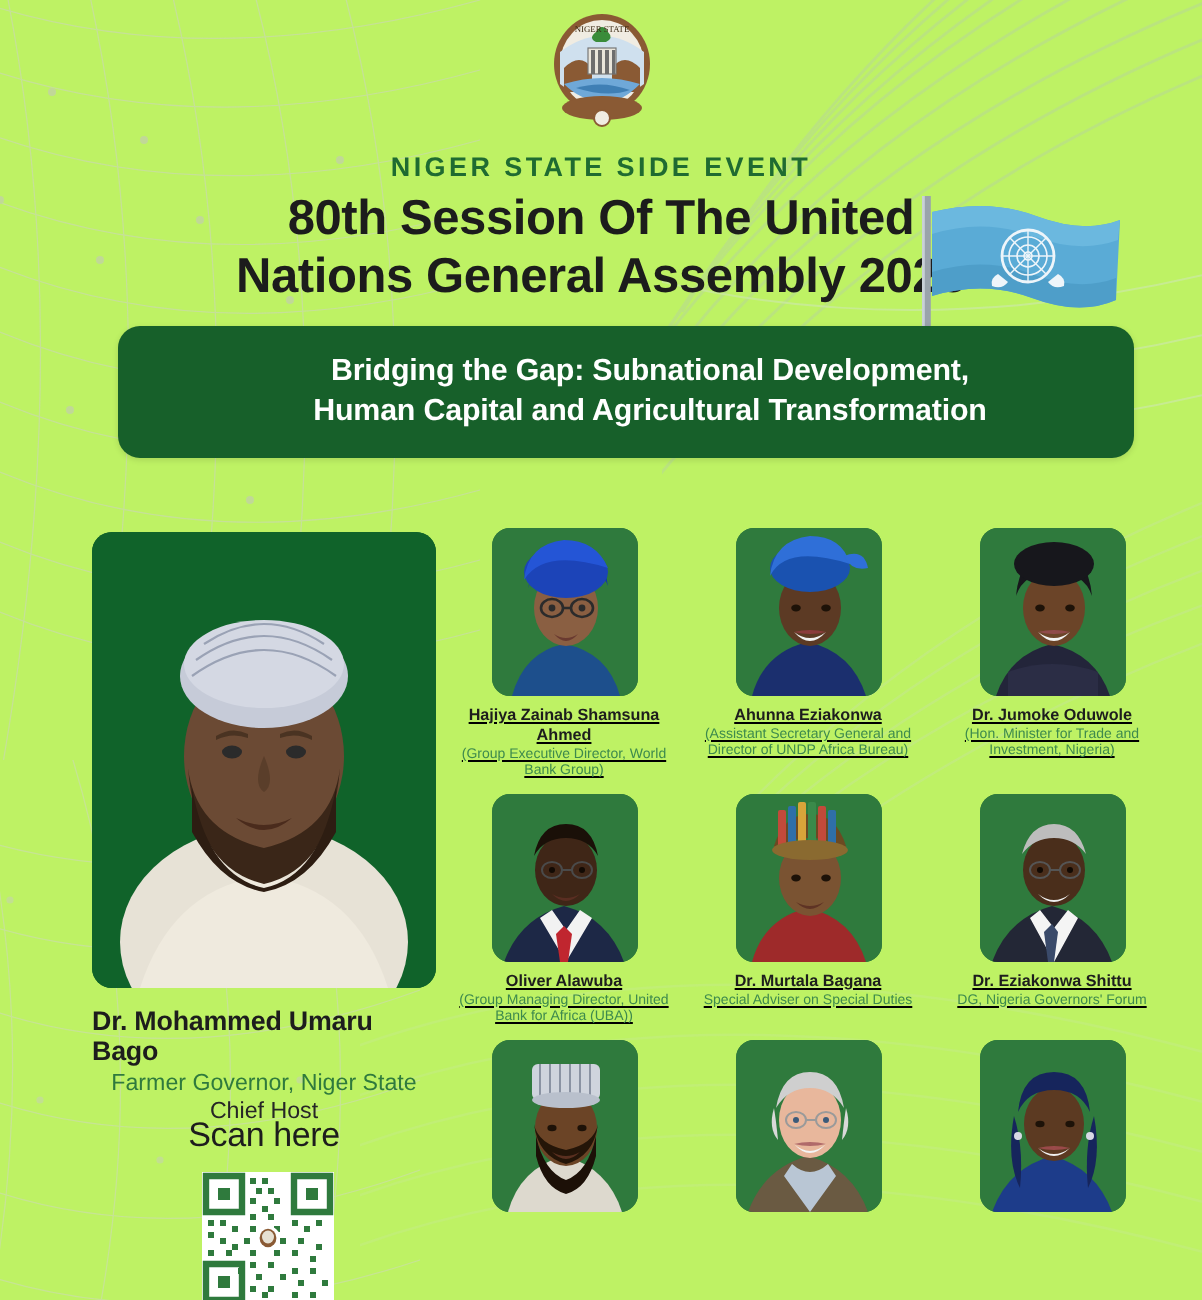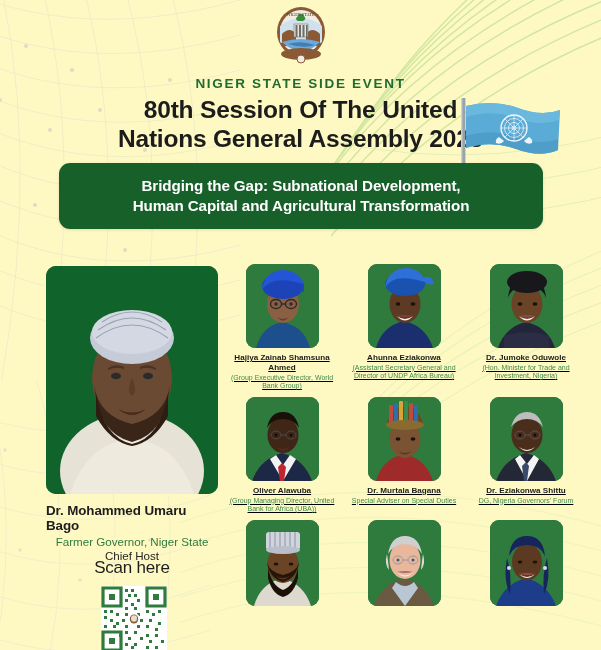--- a/index.html
+++ b/index.html
@@ -2,21 +2,21 @@
 <html><head>
 <meta charset="utf-8">
 <style>
   html,body{margin:0;padding:0;}
   body{
     width:601px;height:650px;overflow:hidden;
     background:#ffffff;
     font-family:"Liberation Sans", sans-serif;
     position:relative;
   }
-  .stage{position:relative;width:601px;height:650px;overflow:hidden;background:#fef9c3;}
+  .stage{position:relative;width:601px;height:650px;overflow:hidden;background:#bef264;}
 
   
   .bg-layer{position:absolute;inset:0;pointer-events:none;}
   .bg-mesh{position:absolute;left:-60px;top:-40px;width:330px;height:420px;opacity:.55;}
   .bg-mesh2{position:absolute;left:-40px;top:380px;width:260px;height:300px;opacity:.45;}
   .bg-green-right{position:absolute;right:-30px;top:-70px;width:300px;height:360px;opacity:.85;}
   .bg-green-right2{position:absolute;right:-70px;top:170px;width:300px;height:330px;opacity:.6;}
   .bg-green-bottom{position:absolute;left:180px;bottom:-120px;width:460px;height:300px;opacity:.45;}
 
   
@@ -36,20 +36,21 @@
 
   
   .flag-wrap{position:absolute;left:452px;top:96px;width:118px;height:88px;}
 
   
   .theme-banner{
     position:absolute;left:59px;top:163px;width:484px;height:66px;
     background:#17602a;border-radius:11px;
     display:flex;align-items:center;justify-content:center;
     box-shadow:0 1px 3px rgba(0,0,0,.12);
+    padding-left:24px;
   }
   .theme-text{
     color:#fff;font-size:15.2px;font-weight:bold;line-height:1.33;
     text-align:center;padding:0 16px;letter-spacing:-0.1px;
   }
   .theme-text .tl2{display:block;text-align:center;}
 
   
   .host-block{position:absolute;left:46px;top:266px;width:172px;}
   .host-photo{

